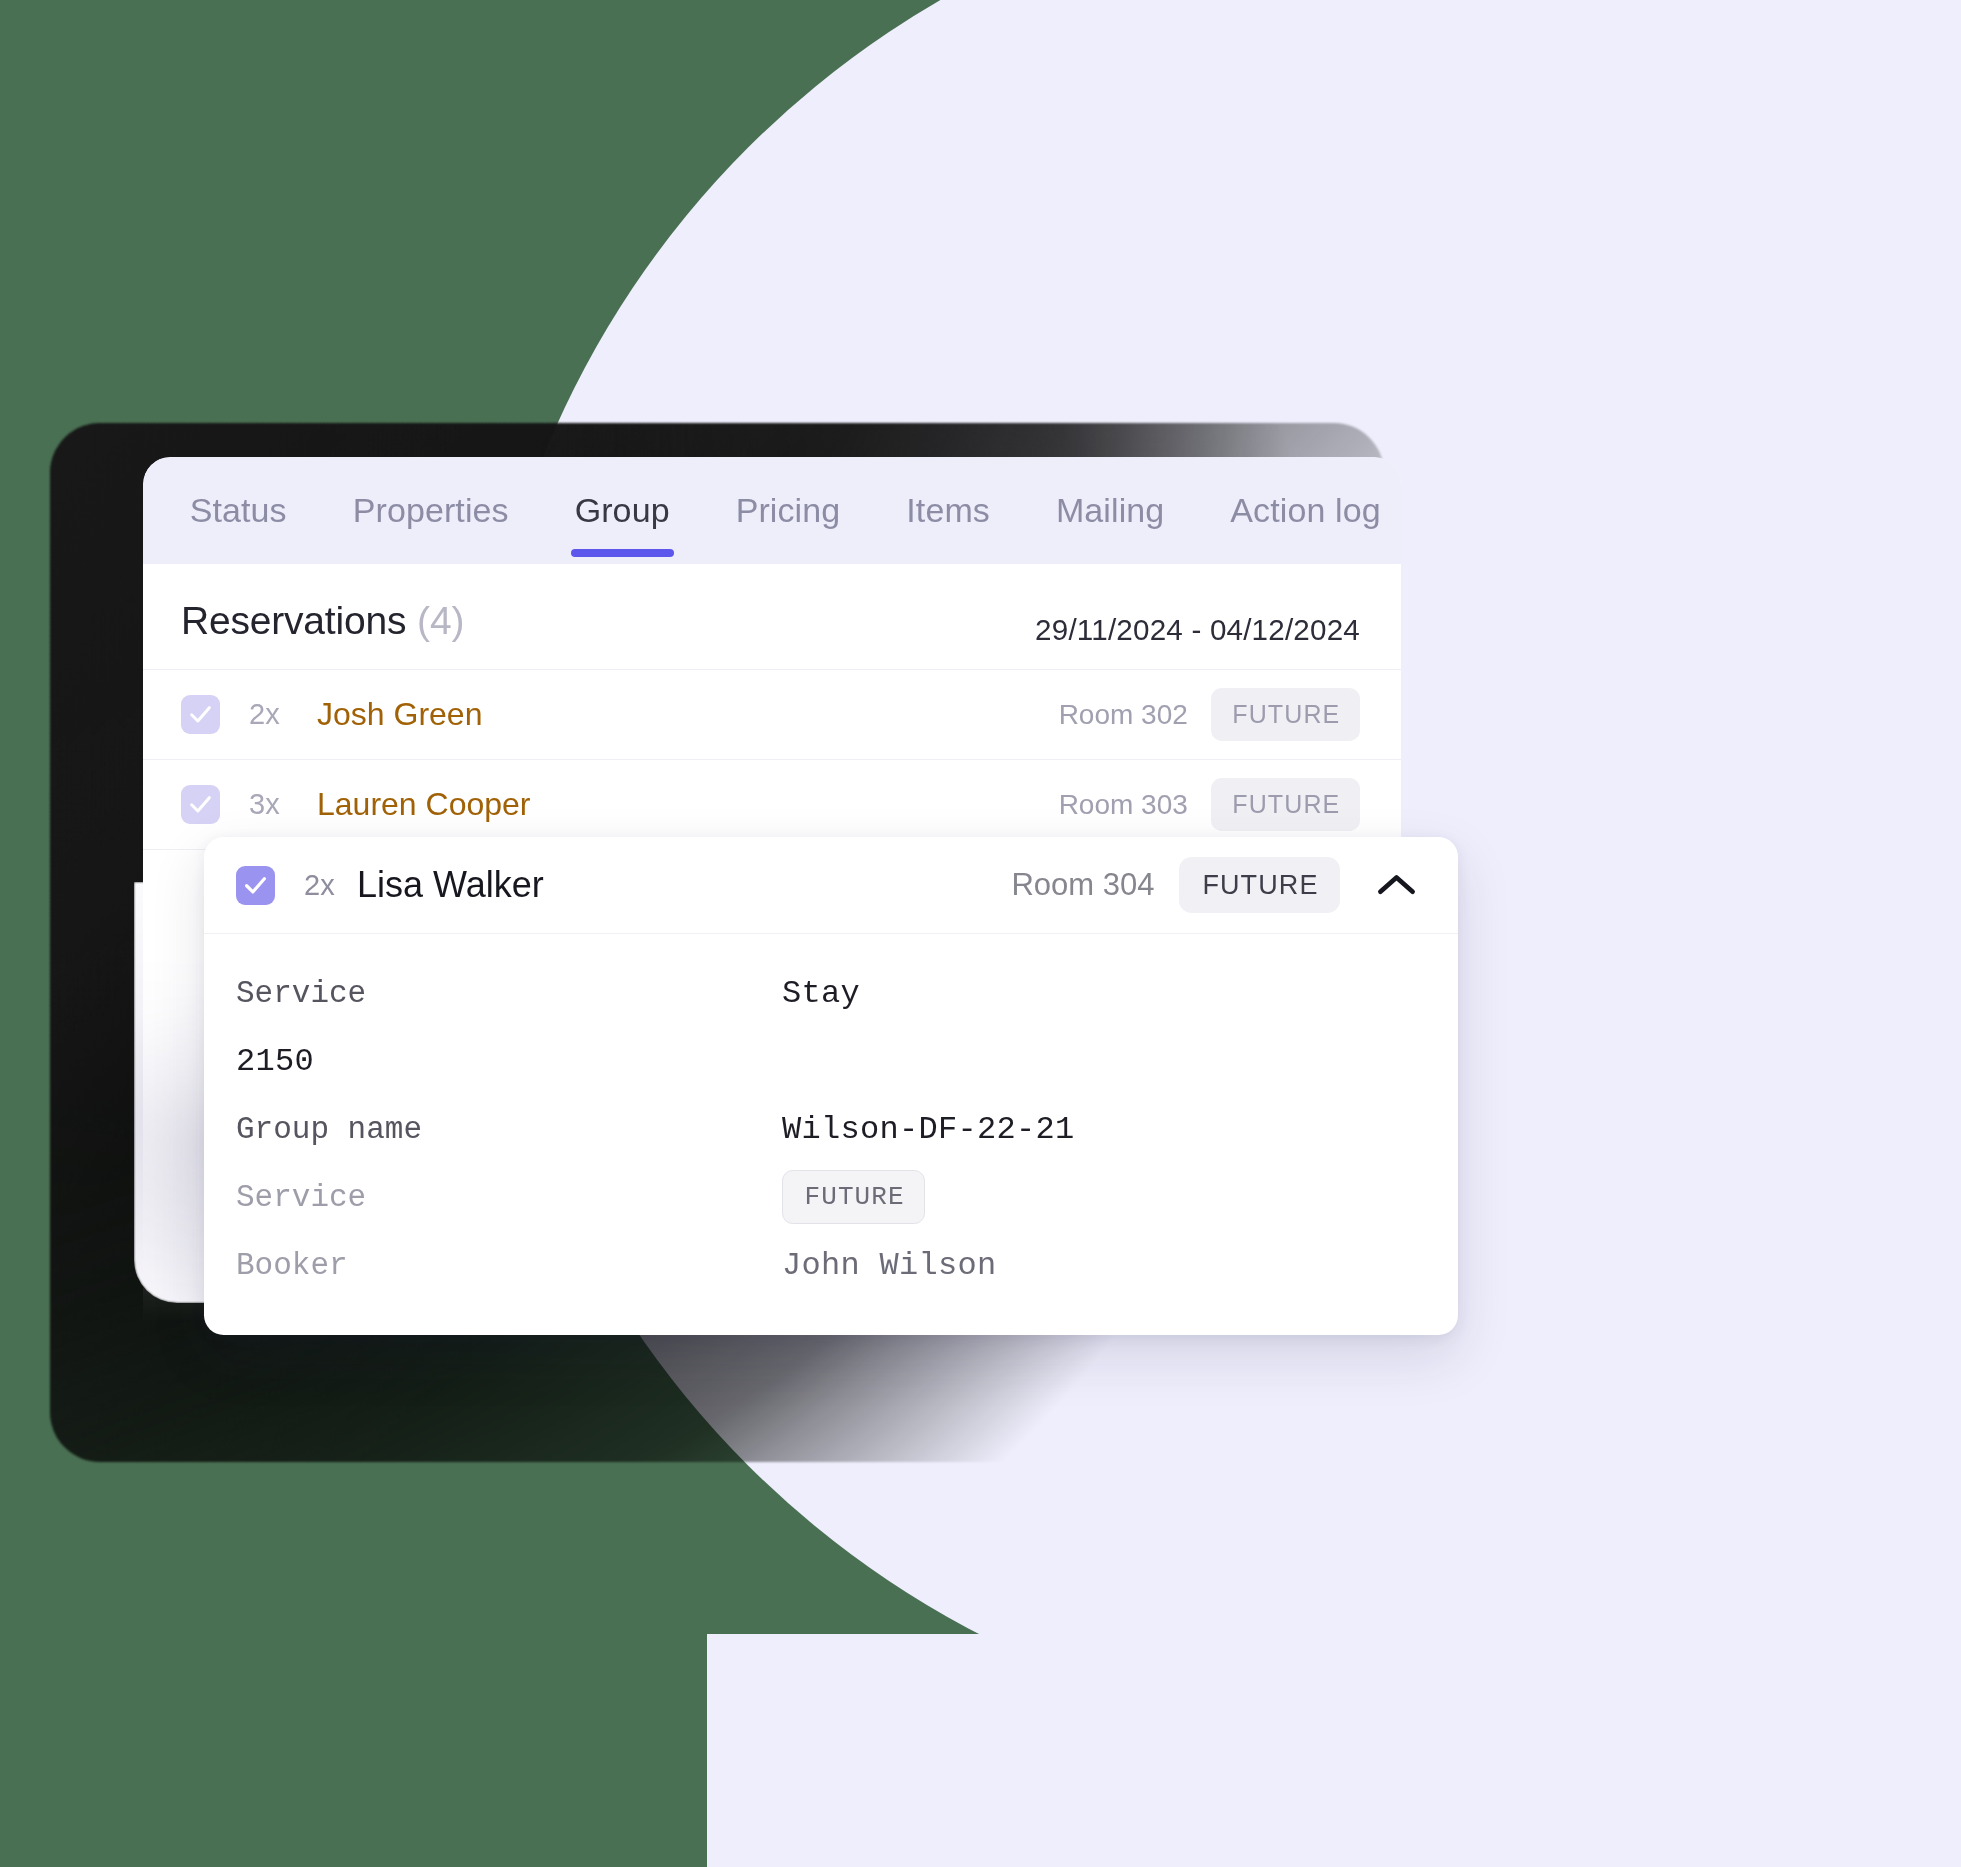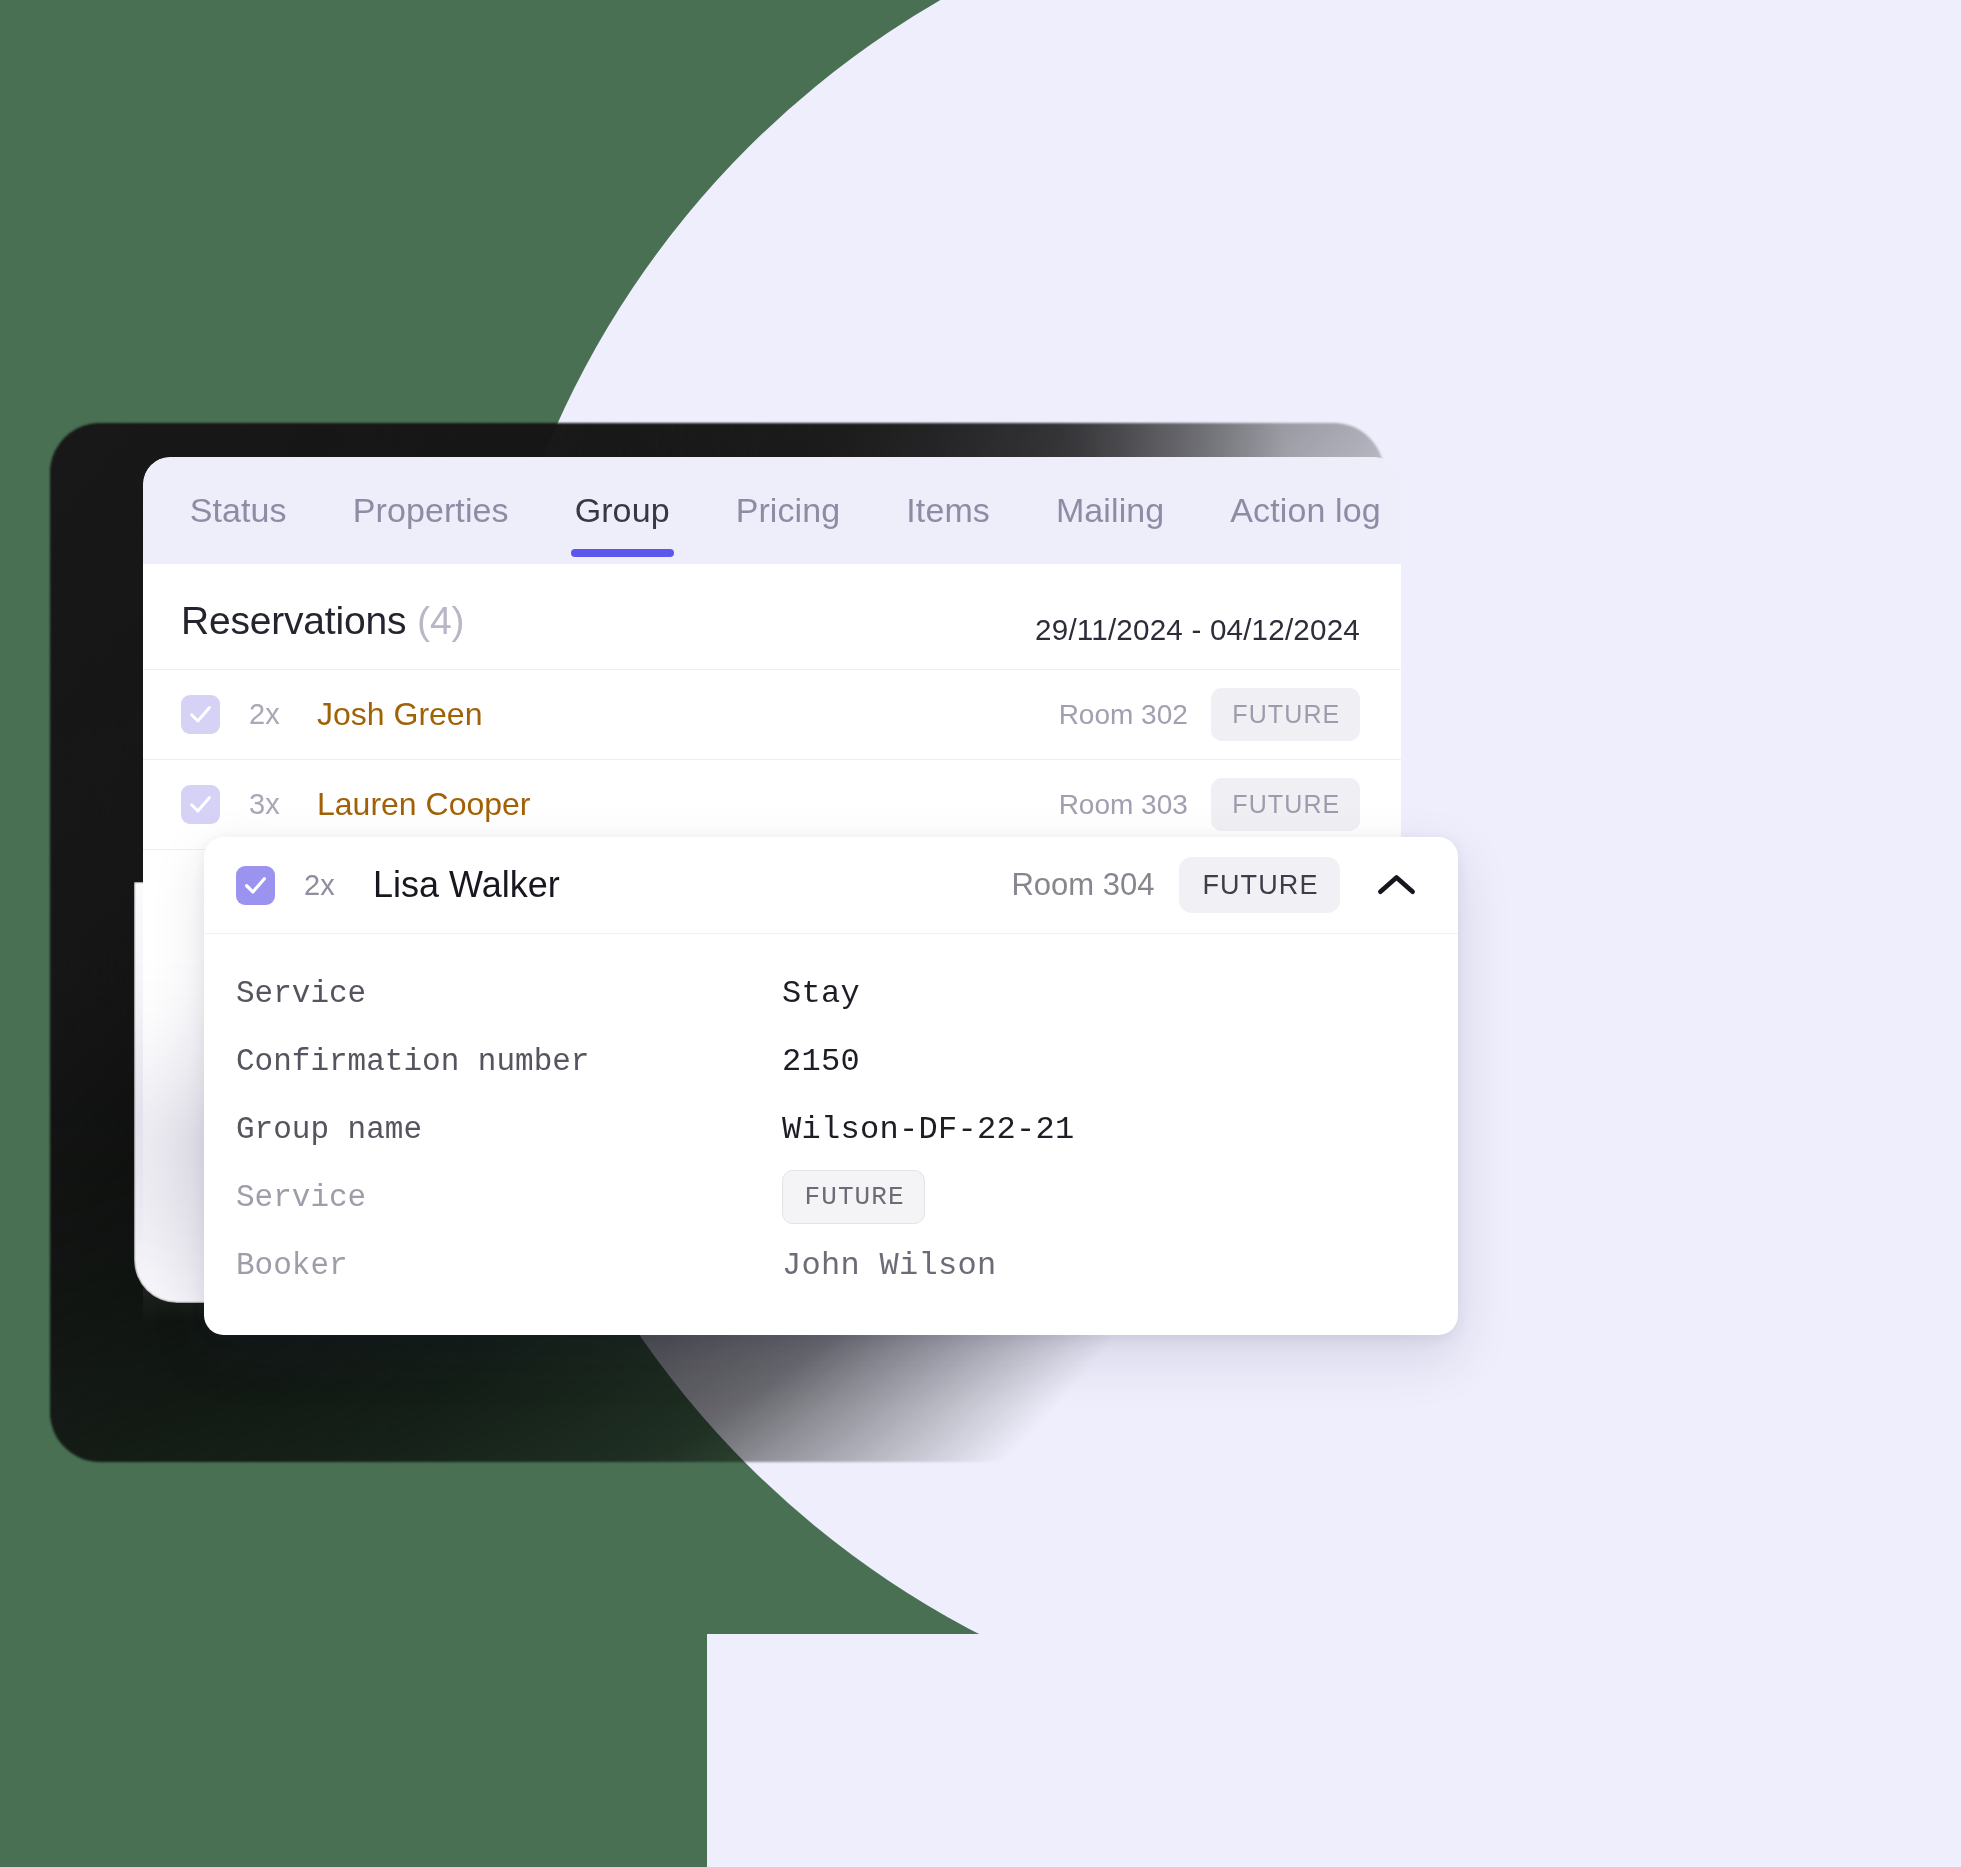--- a/index.html
+++ b/index.html
@@ -219,21 +219,21 @@
   #detail-header {
     height: 97px;
     display: flex;
     align-items: center;
     padding: 0 38px 0 32px;
     box-sizing: border-box;
     border-bottom: 1.8px solid #f0f0f5;
   }
   #detail-header .checkbox { background: #9b93f0; }
   #detail-header .qty { color: #8e8e9e; }
-  #detail-header .guest-name { font-size: 36px; color: #17171f; margin-left: 19px; }
+  #detail-header .guest-name { font-size: 36px; color: #17171f; margin-left: 3px; }
   #detail-header .room { font-size: 31px; color: #86868f; margin-right: 25px; }
   #detail-header .badge {
     color: #3e3e4a;
     background: #f1f1f5;
     border-radius: 12.5px;
     font-size: 27px;
     padding: 12.5px 21.5px 12.5px 23px;
   }
   #collapse-button {
     margin-left: 32px;
@@ -352,21 +352,20 @@
       </svg>
     </div>
   </div>
 
   <div id="detail-body">
       <div class="detail-row">
         <div class="detail-label">Service</div>
         <div class="detail-value">Stay</div>
       </div>
       <div class="detail-row">
-        <div class="detail-label">Confirmation number</div>
         <div class="detail-value">2150</div>
       </div>
       <div class="detail-row">
         <div class="detail-label">Group name</div>
         <div class="detail-value">Wilson-DF-22-21</div>
       </div>
       <div class="detail-row muted">
         <div class="detail-label">Service</div>
         <div class="detail-value badge-value">FUTURE</div>
       </div>

